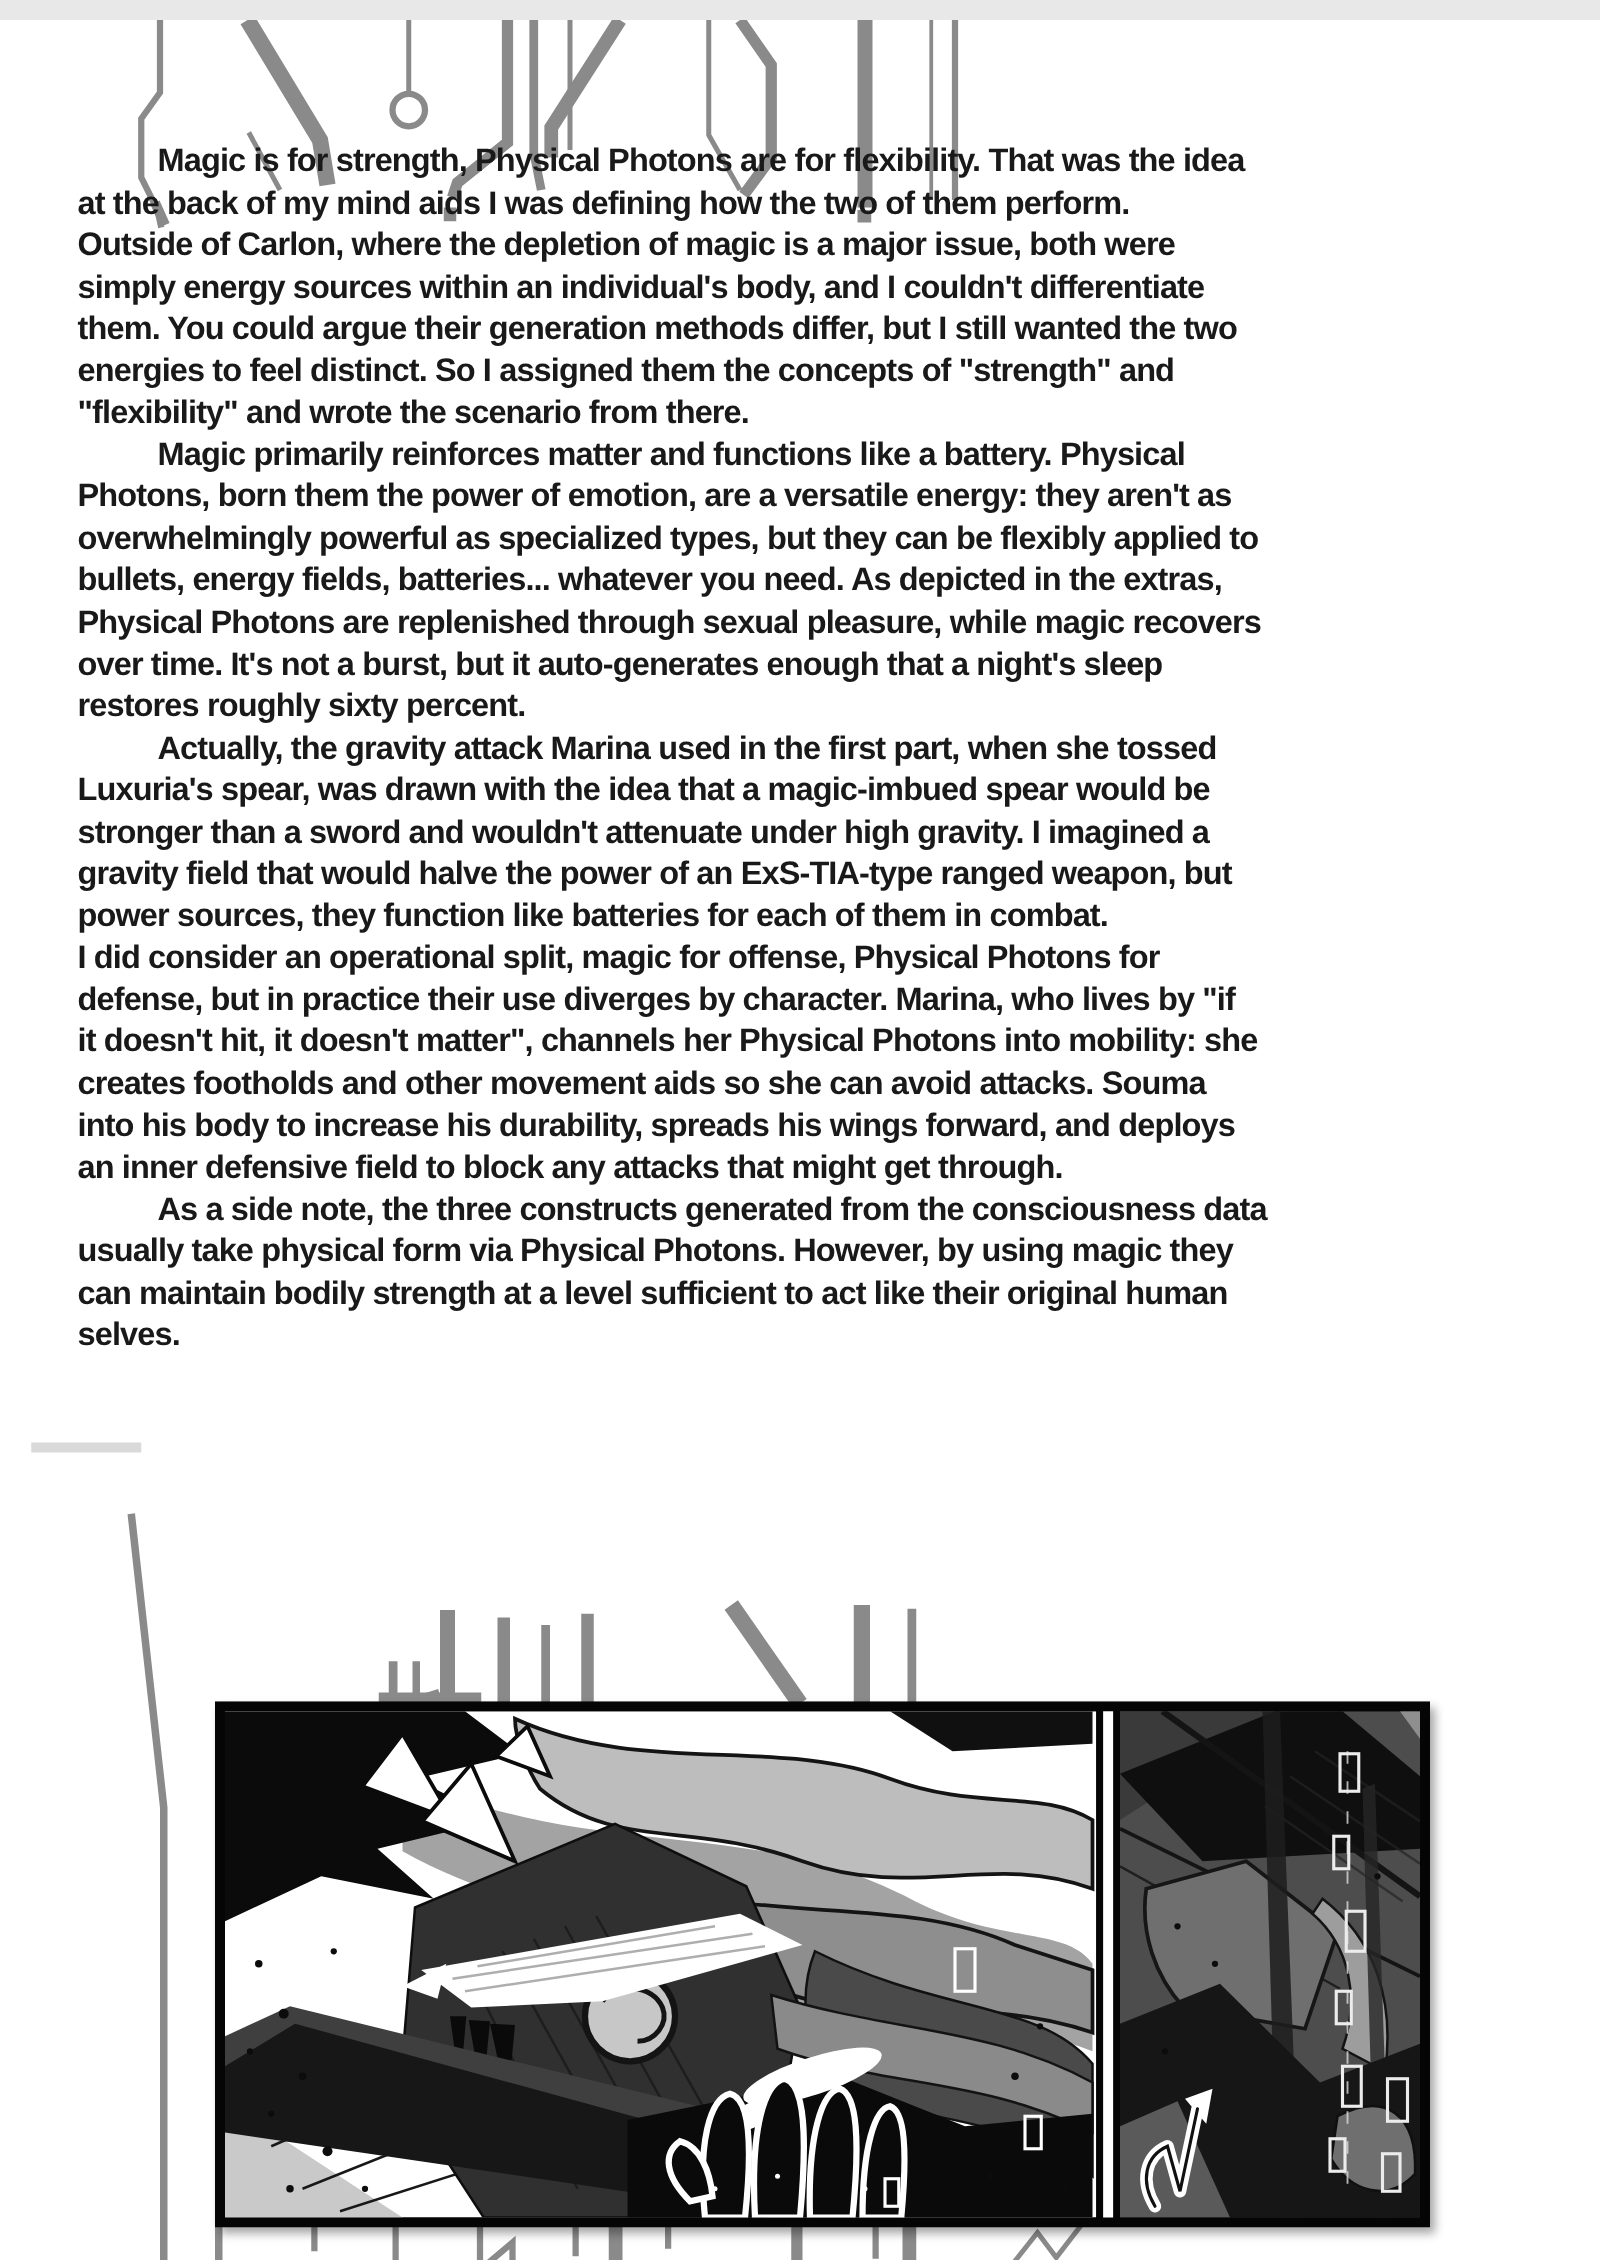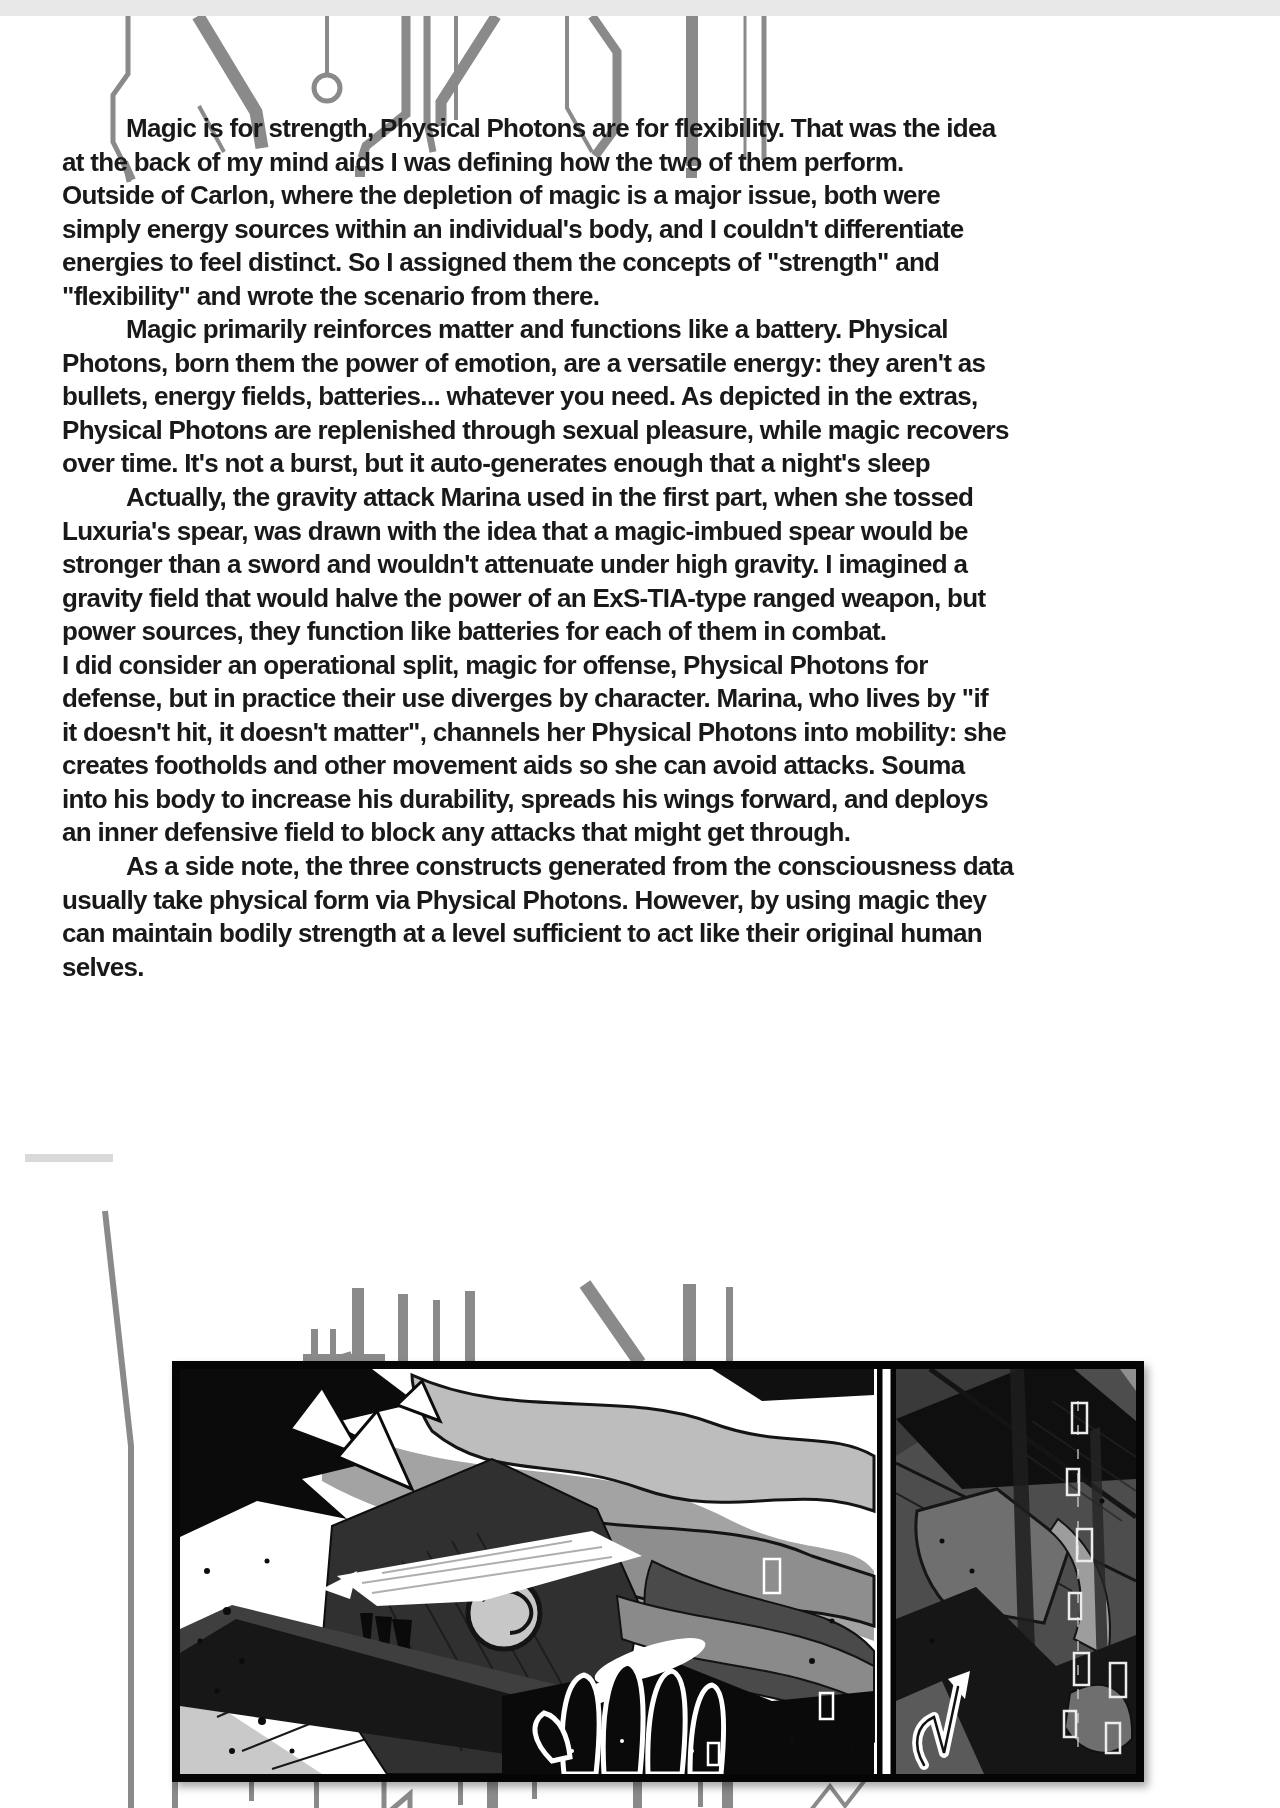--- a/index.html
+++ b/index.html
@@ -63,27 +63,30 @@
       <rect x="355" y="150" width="10" height="11"></rect>
       <rect x="686" y="152" width="11" height="10"></rect>
     </g>
   </svg>
 
   <div class="article">
       <div class="line indent">Magic is for strength, Physical Photons are for flexibility. That was the idea</div>
       <div class="line">at the back of my mind aids I was defining how the two of them perform.</div>
       <div class="line">Outside of Carlon, where the depletion of magic is a major issue, both were</div>
       <div class="line">simply energy sources within an individual's body, and I couldn't differentiate</div>
+      <div class="line">them. You could argue their generation methods differ, but I still wanted the two</div>
       <div class="line">energies to feel distinct. So I assigned them the concepts of "strength" and</div>
       <div class="line">"flexibility" and wrote the scenario from there.</div>
       <div class="line indent">Magic primarily reinforces matter and functions like a battery. Physical</div>
       <div class="line">Photons, born them the power of emotion, are a versatile energy: they aren't as</div>
+      <div class="line">overwhelmingly powerful as specialized types, but they can be flexibly applied to</div>
       <div class="line">bullets, energy fields, batteries... whatever you need. As depicted in the extras,</div>
       <div class="line">Physical Photons are replenished through sexual pleasure, while magic recovers</div>
       <div class="line">over time. It's not a burst, but it auto-generates enough that a night's sleep</div>
+      <div class="line">restores roughly sixty percent.</div>
       <div class="line indent">Actually, the gravity attack Marina used in the first part, when she tossed</div>
       <div class="line">Luxuria's spear, was drawn with the idea that a magic-imbued spear would be</div>
       <div class="line">stronger than a sword and wouldn't attenuate under high gravity. I imagined a</div>
       <div class="line">gravity field that would halve the power of an ExS-TIA-type ranged weapon, but</div>
       <div class="line">power sources, they function like batteries for each of them in combat.</div>
       <div class="line">I did consider an operational split, magic for offense, Physical Photons for</div>
       <div class="line">defense, but in practice their use diverges by character. Marina, who lives by "if</div>
       <div class="line">it doesn't hit, it doesn't matter", channels her Physical Photons into mobility: she</div>
       <div class="line">creates footholds and other movement aids so she can avoid attacks. Souma</div>
       <div class="line">into his body to increase his durability, spreads his wings forward, and deploys</div>

